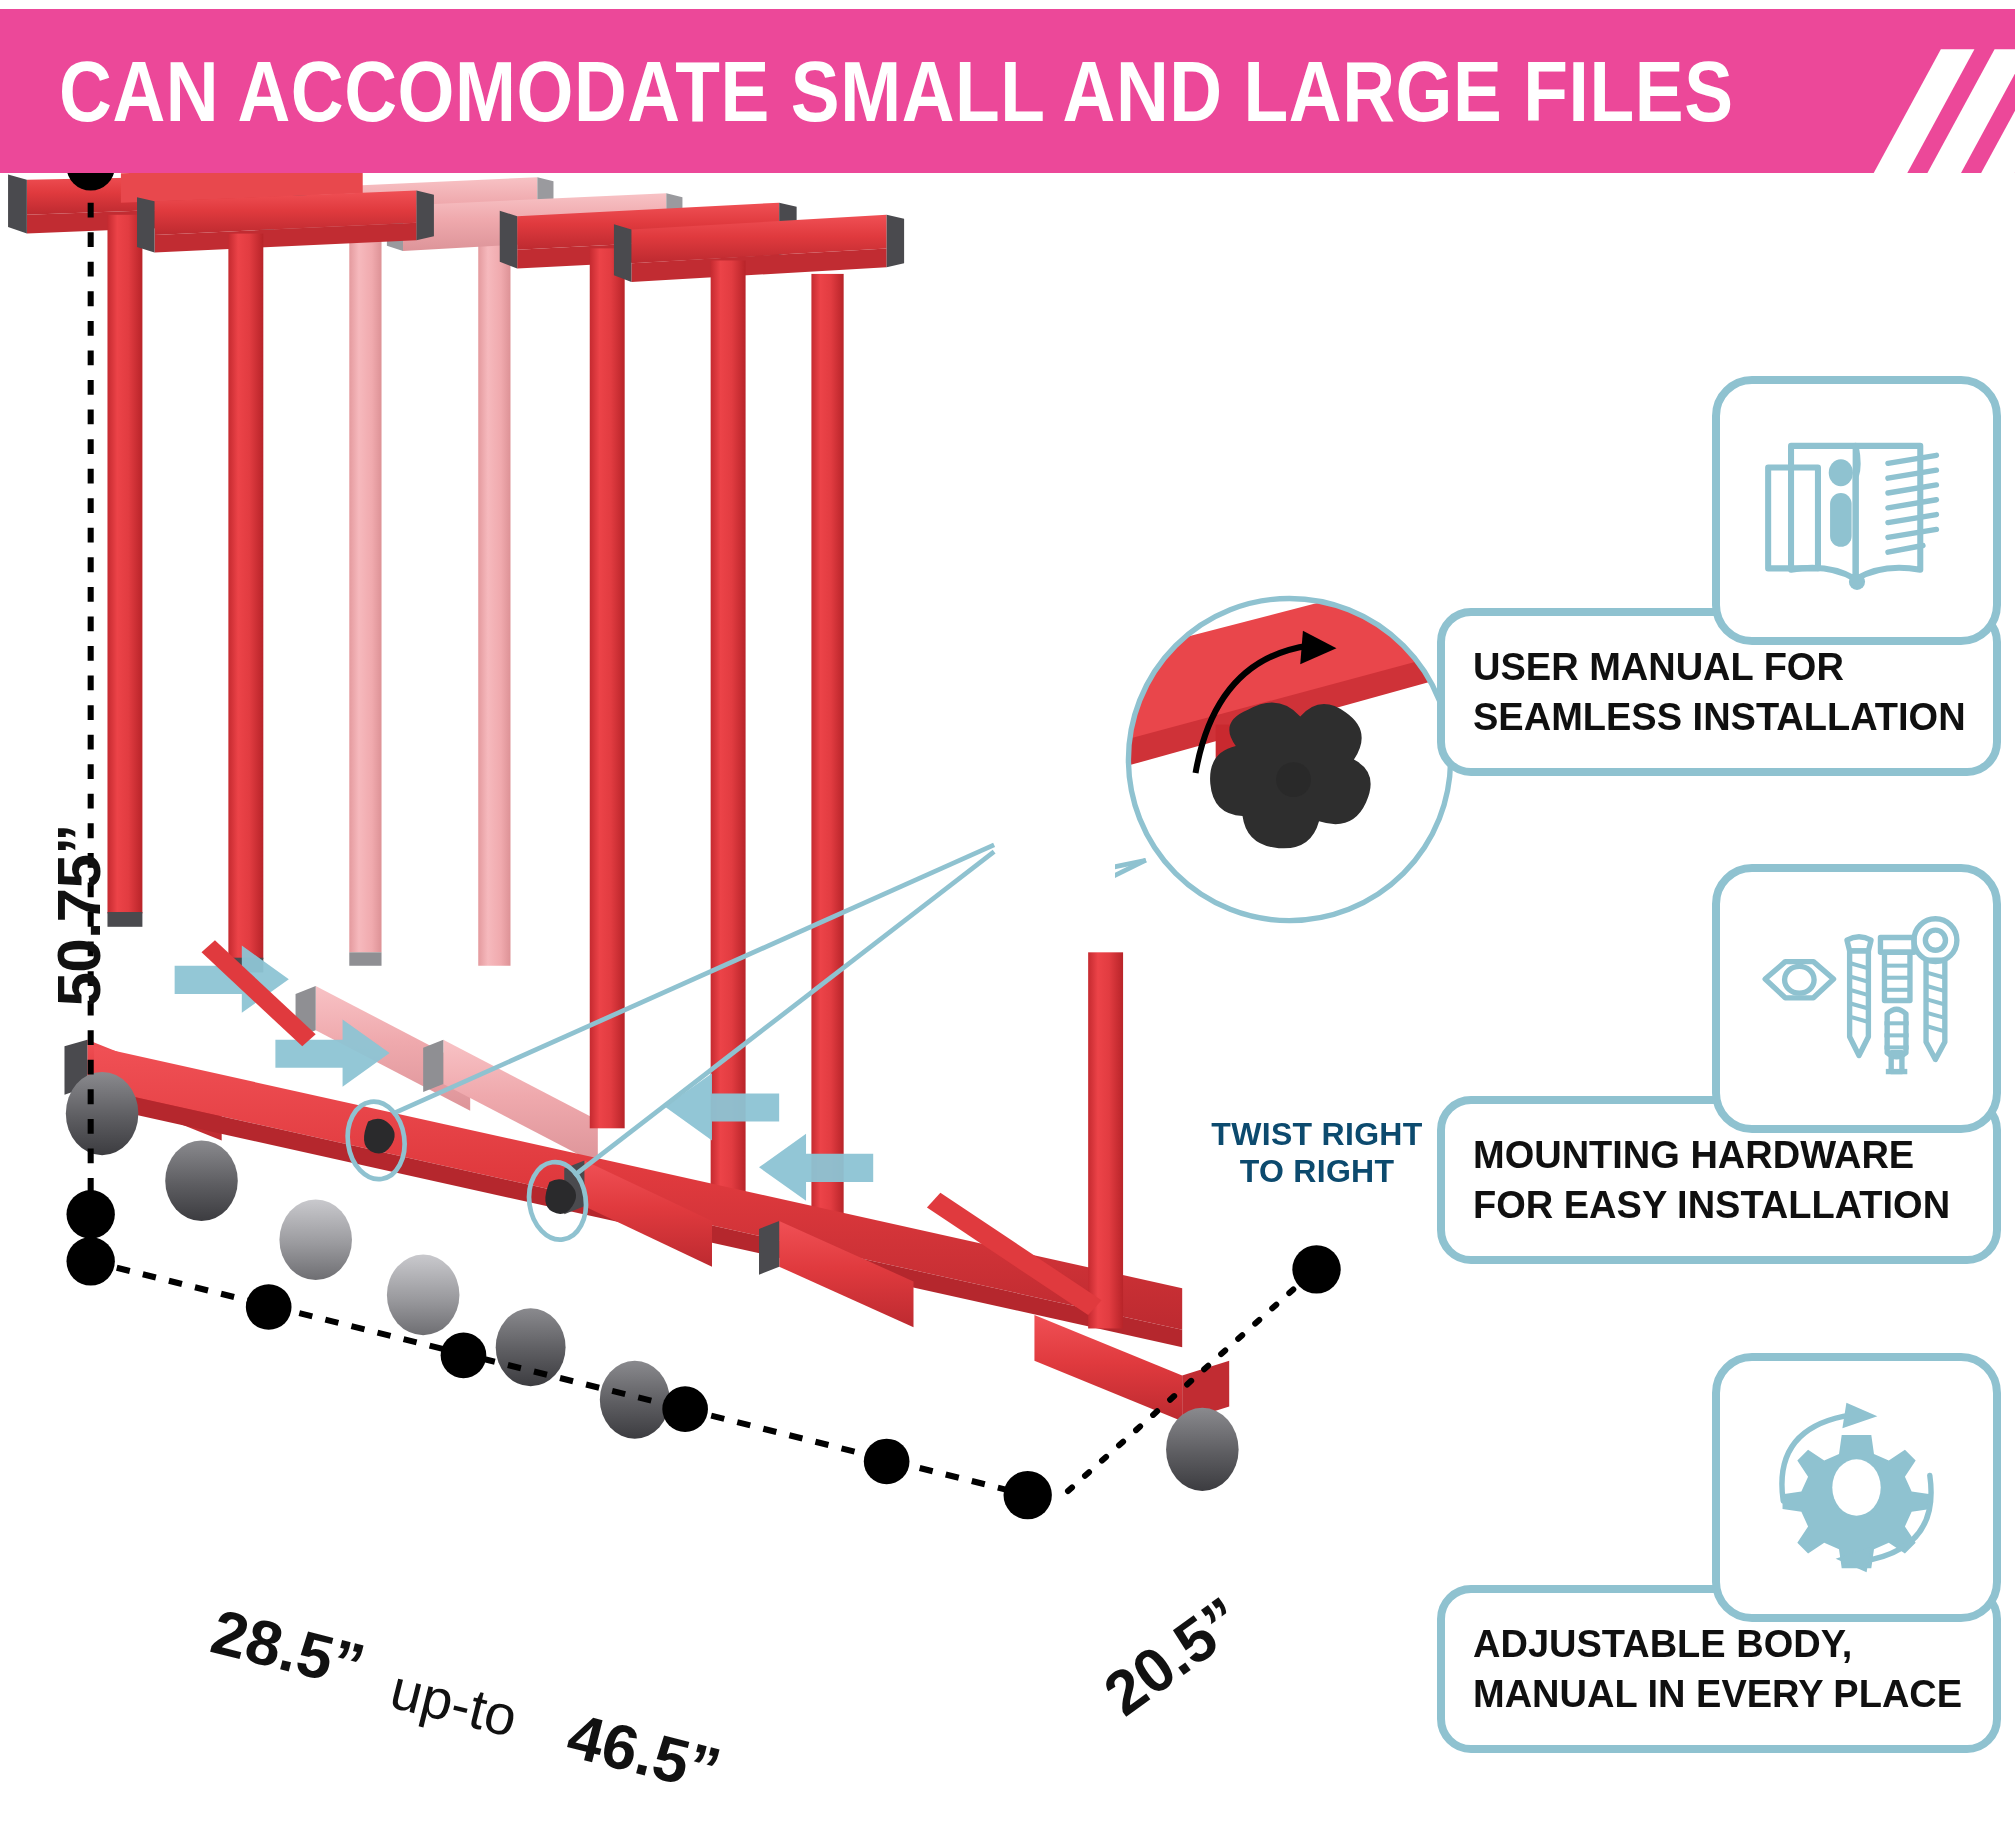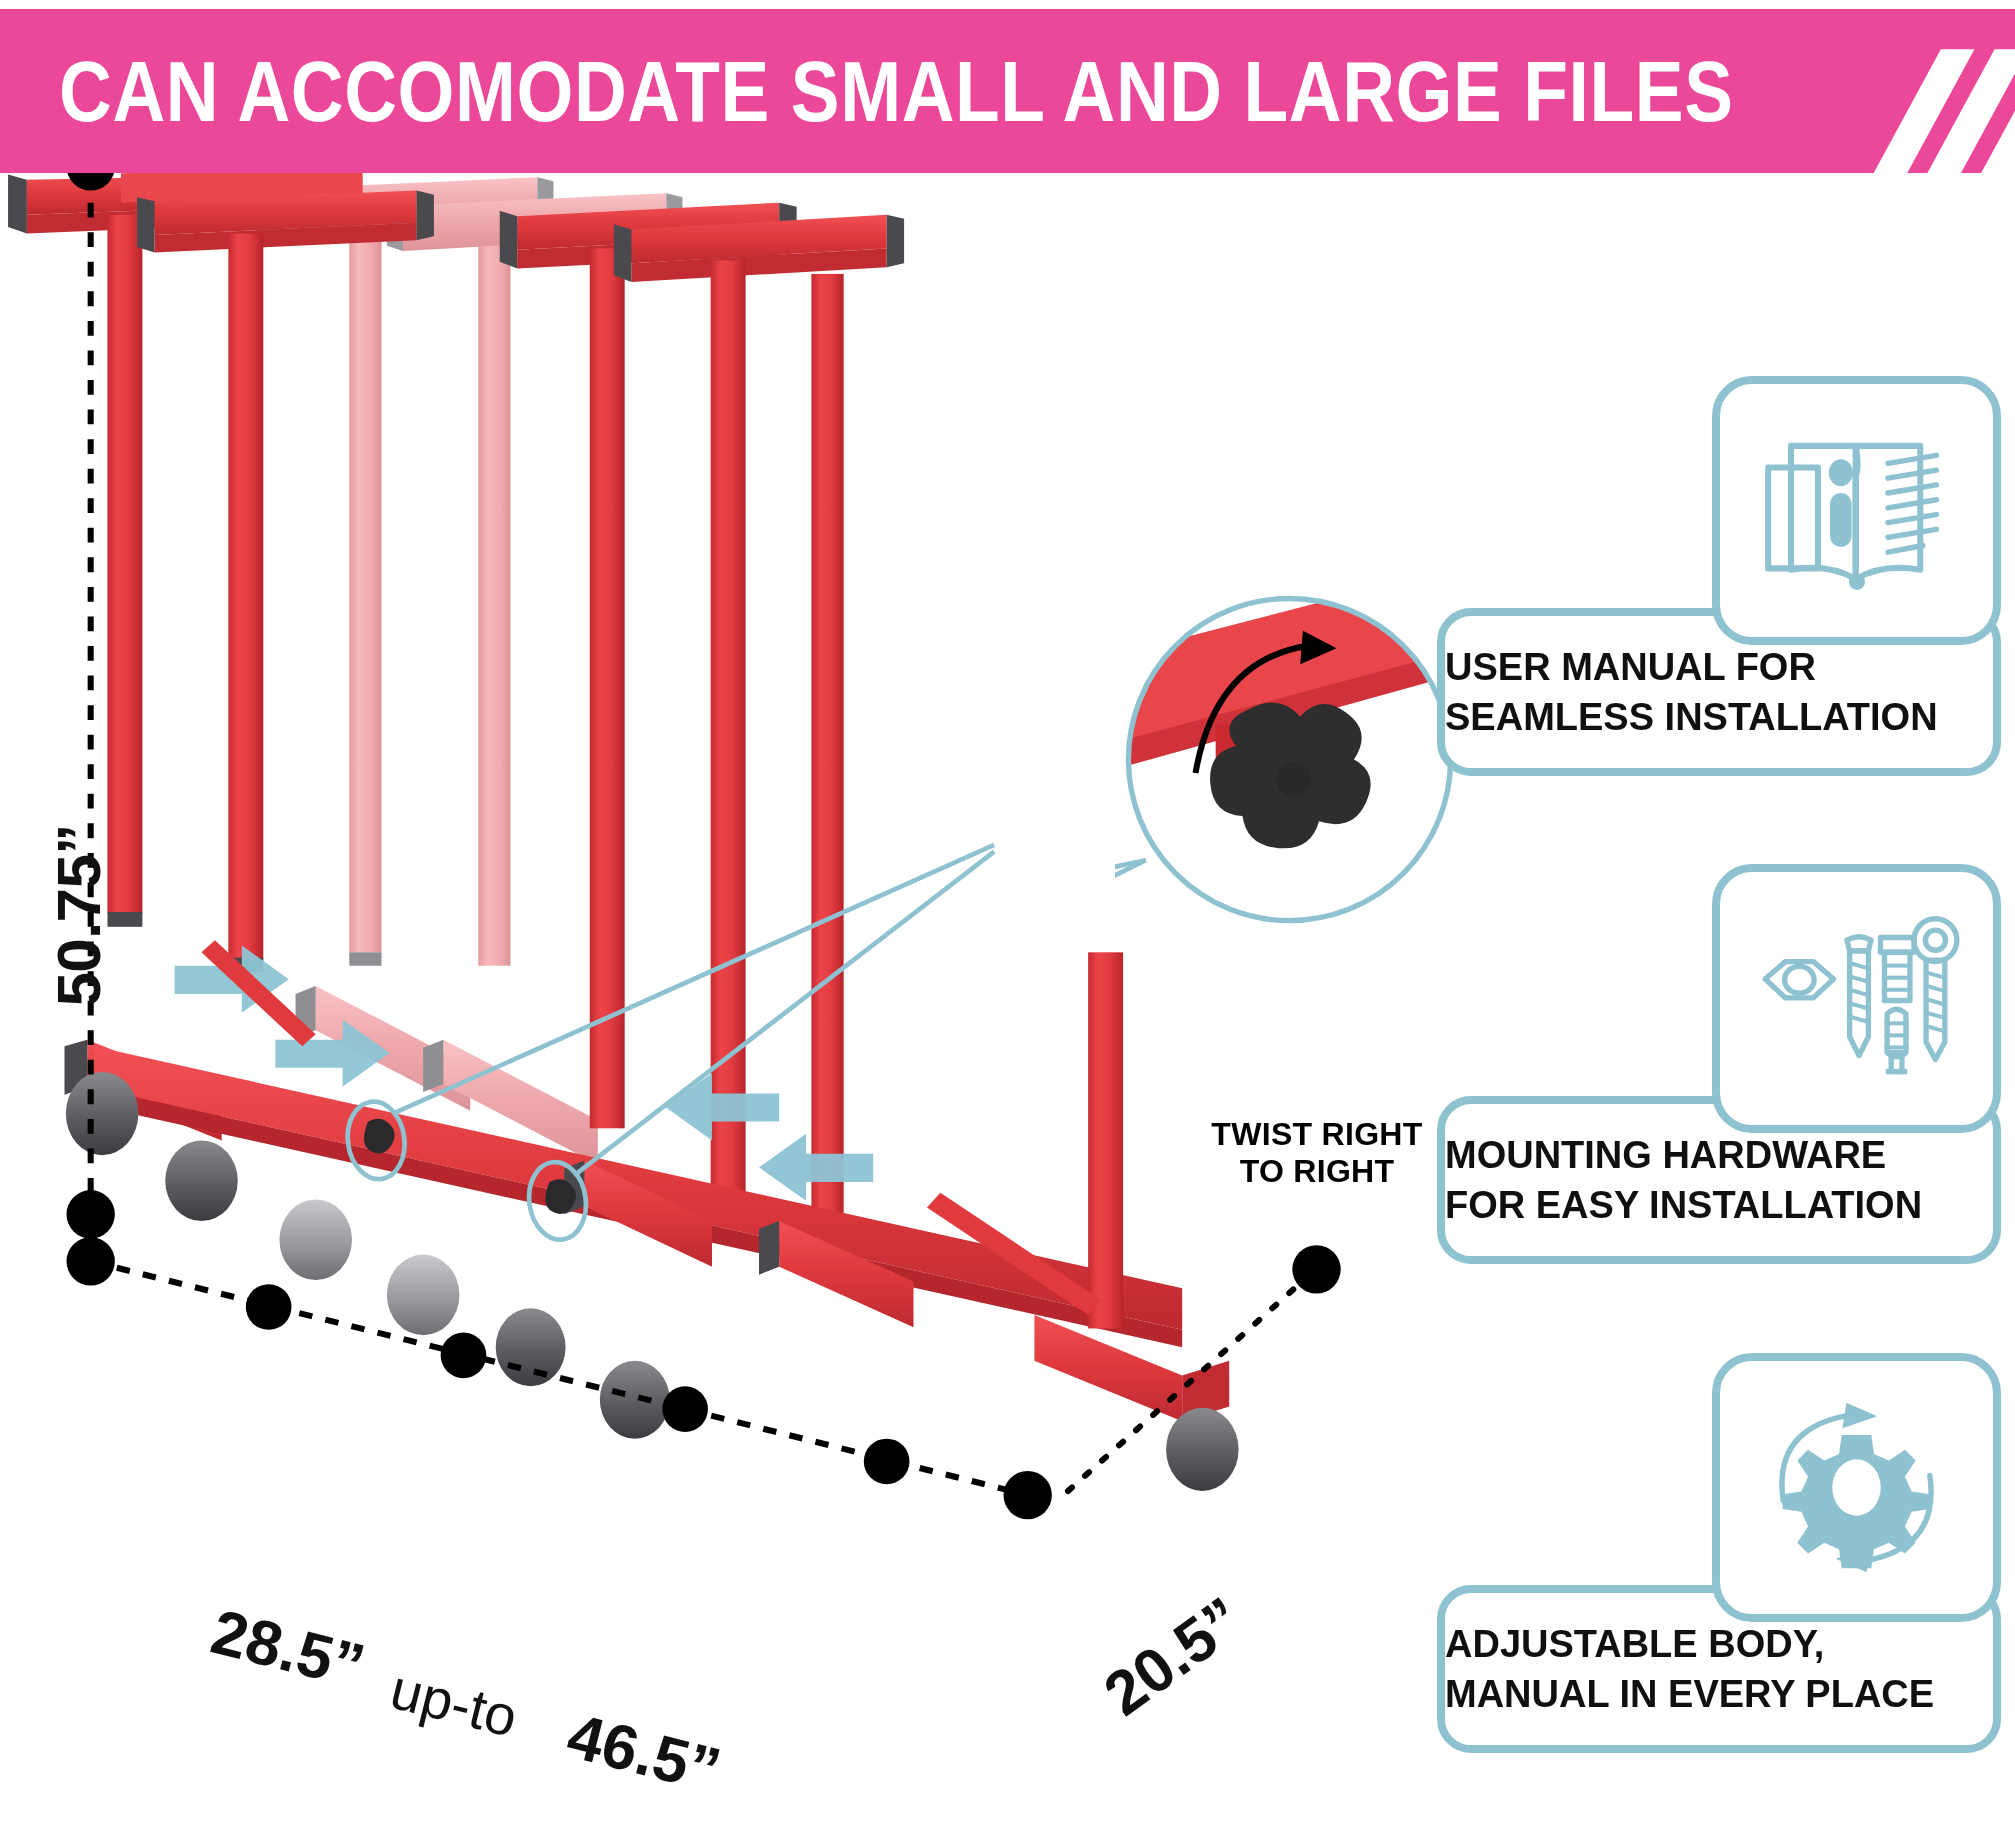--- a/index.html
+++ b/index.html
@@ -72,21 +72,21 @@
   .dim-depth{
     left:1091px;top:1672px;
     font-size:62px;
     transform:rotate(-36deg);
     transform-origin:left top;
   }
   
   .callout-label{
     position:absolute;left:1206px;top:1116px;width:222px;
     text-align:center;
-    color:#000000;
+    color:#0c4a6e;
     font-family:"Liberation Sans Narrow","Liberation Sans",sans-serif;
     font-weight:700;font-size:32px;line-height:1.15;
     letter-spacing:0.3px;
   }
   
   .features{
     position:absolute;left:1437px;top:376px;width:564px;height:1447px;
   }
   .feature{
     position:absolute;left:0;width:564px;height:470px;
@@ -103,21 +103,21 @@
   .feature-text-box{
     position:absolute;left:0;top:232px;width:564px;height:168px;
     border:8.7px solid #8fc2d0;
     border-radius:34px;
     background:#ffffff;
     box-sizing:border-box;
     z-index:1;
     display:flex;align-items:center;
   }
   .feature-text{
-    padding-right:13.4px;
+    padding-left:28px;padding-right:13.4px;
     color:#101010;
     font-family:"Liberation Sans Narrow","Liberation Sans",sans-serif;
     font-weight:700;
     font-size:38px;
     line-height:1.32;
     letter-spacing:0px;
     white-space:pre-line;
   }
   .feature-icon-box svg{display:block;}
 </style>

